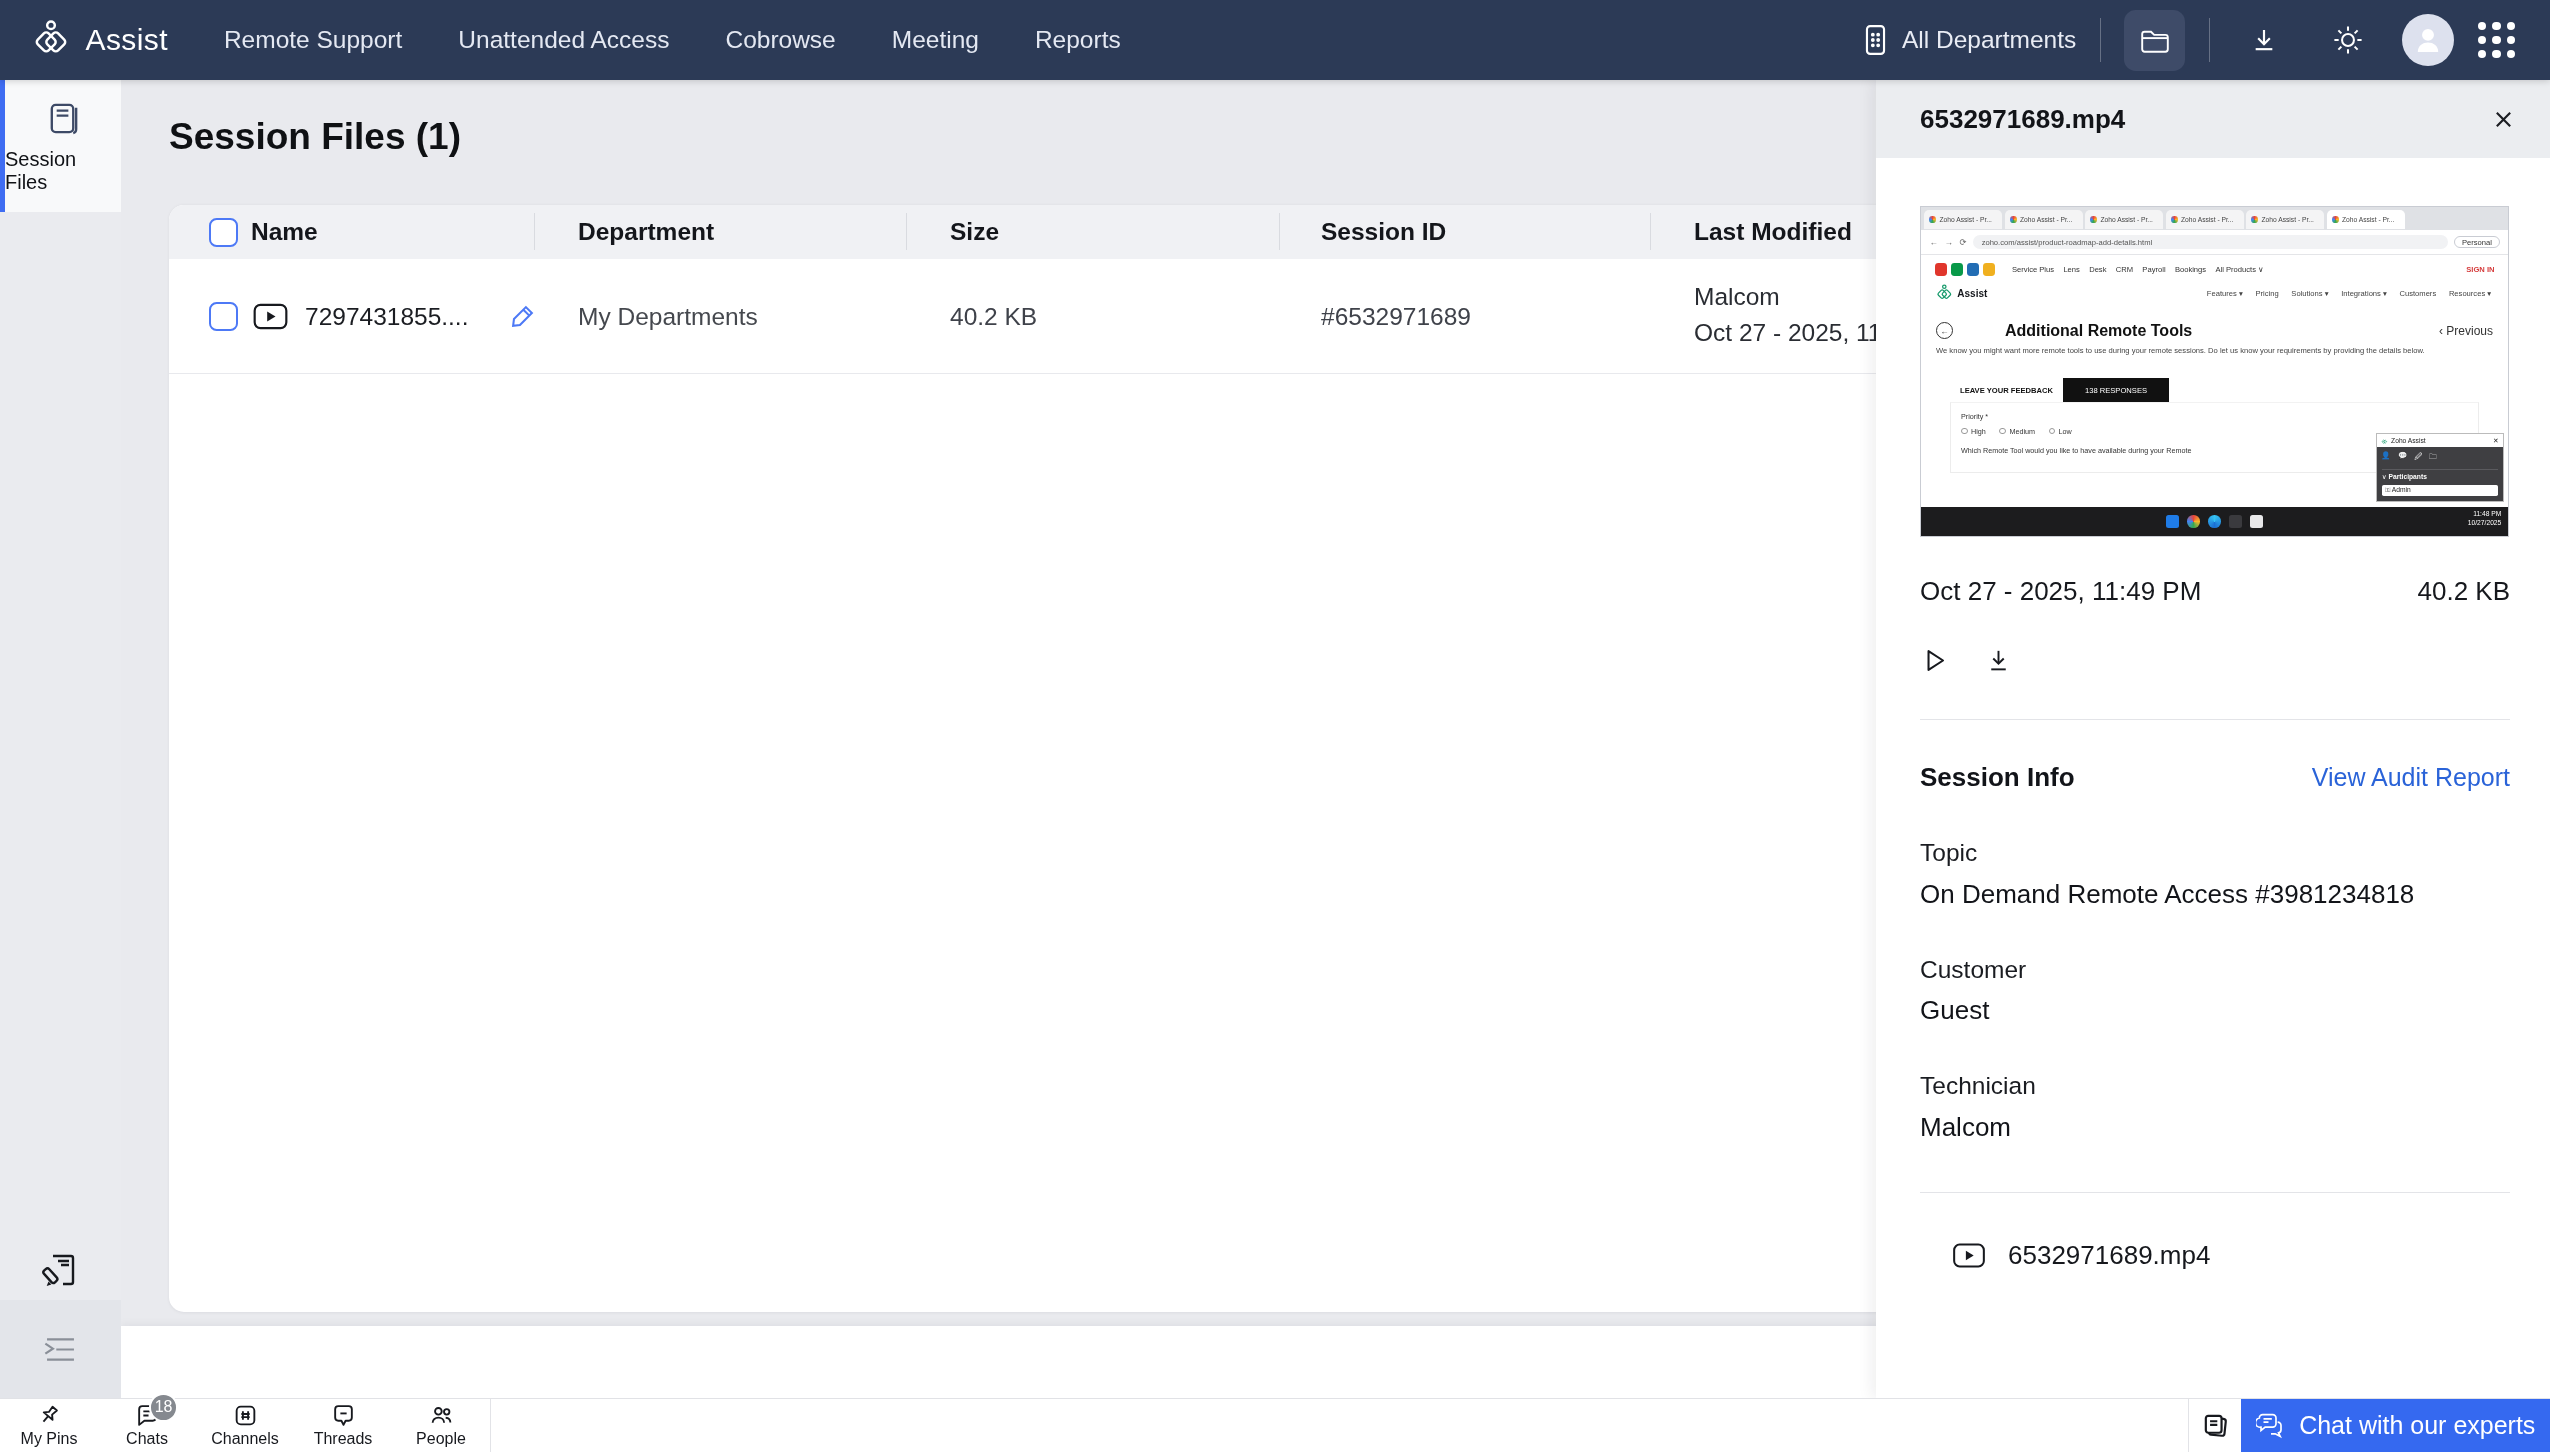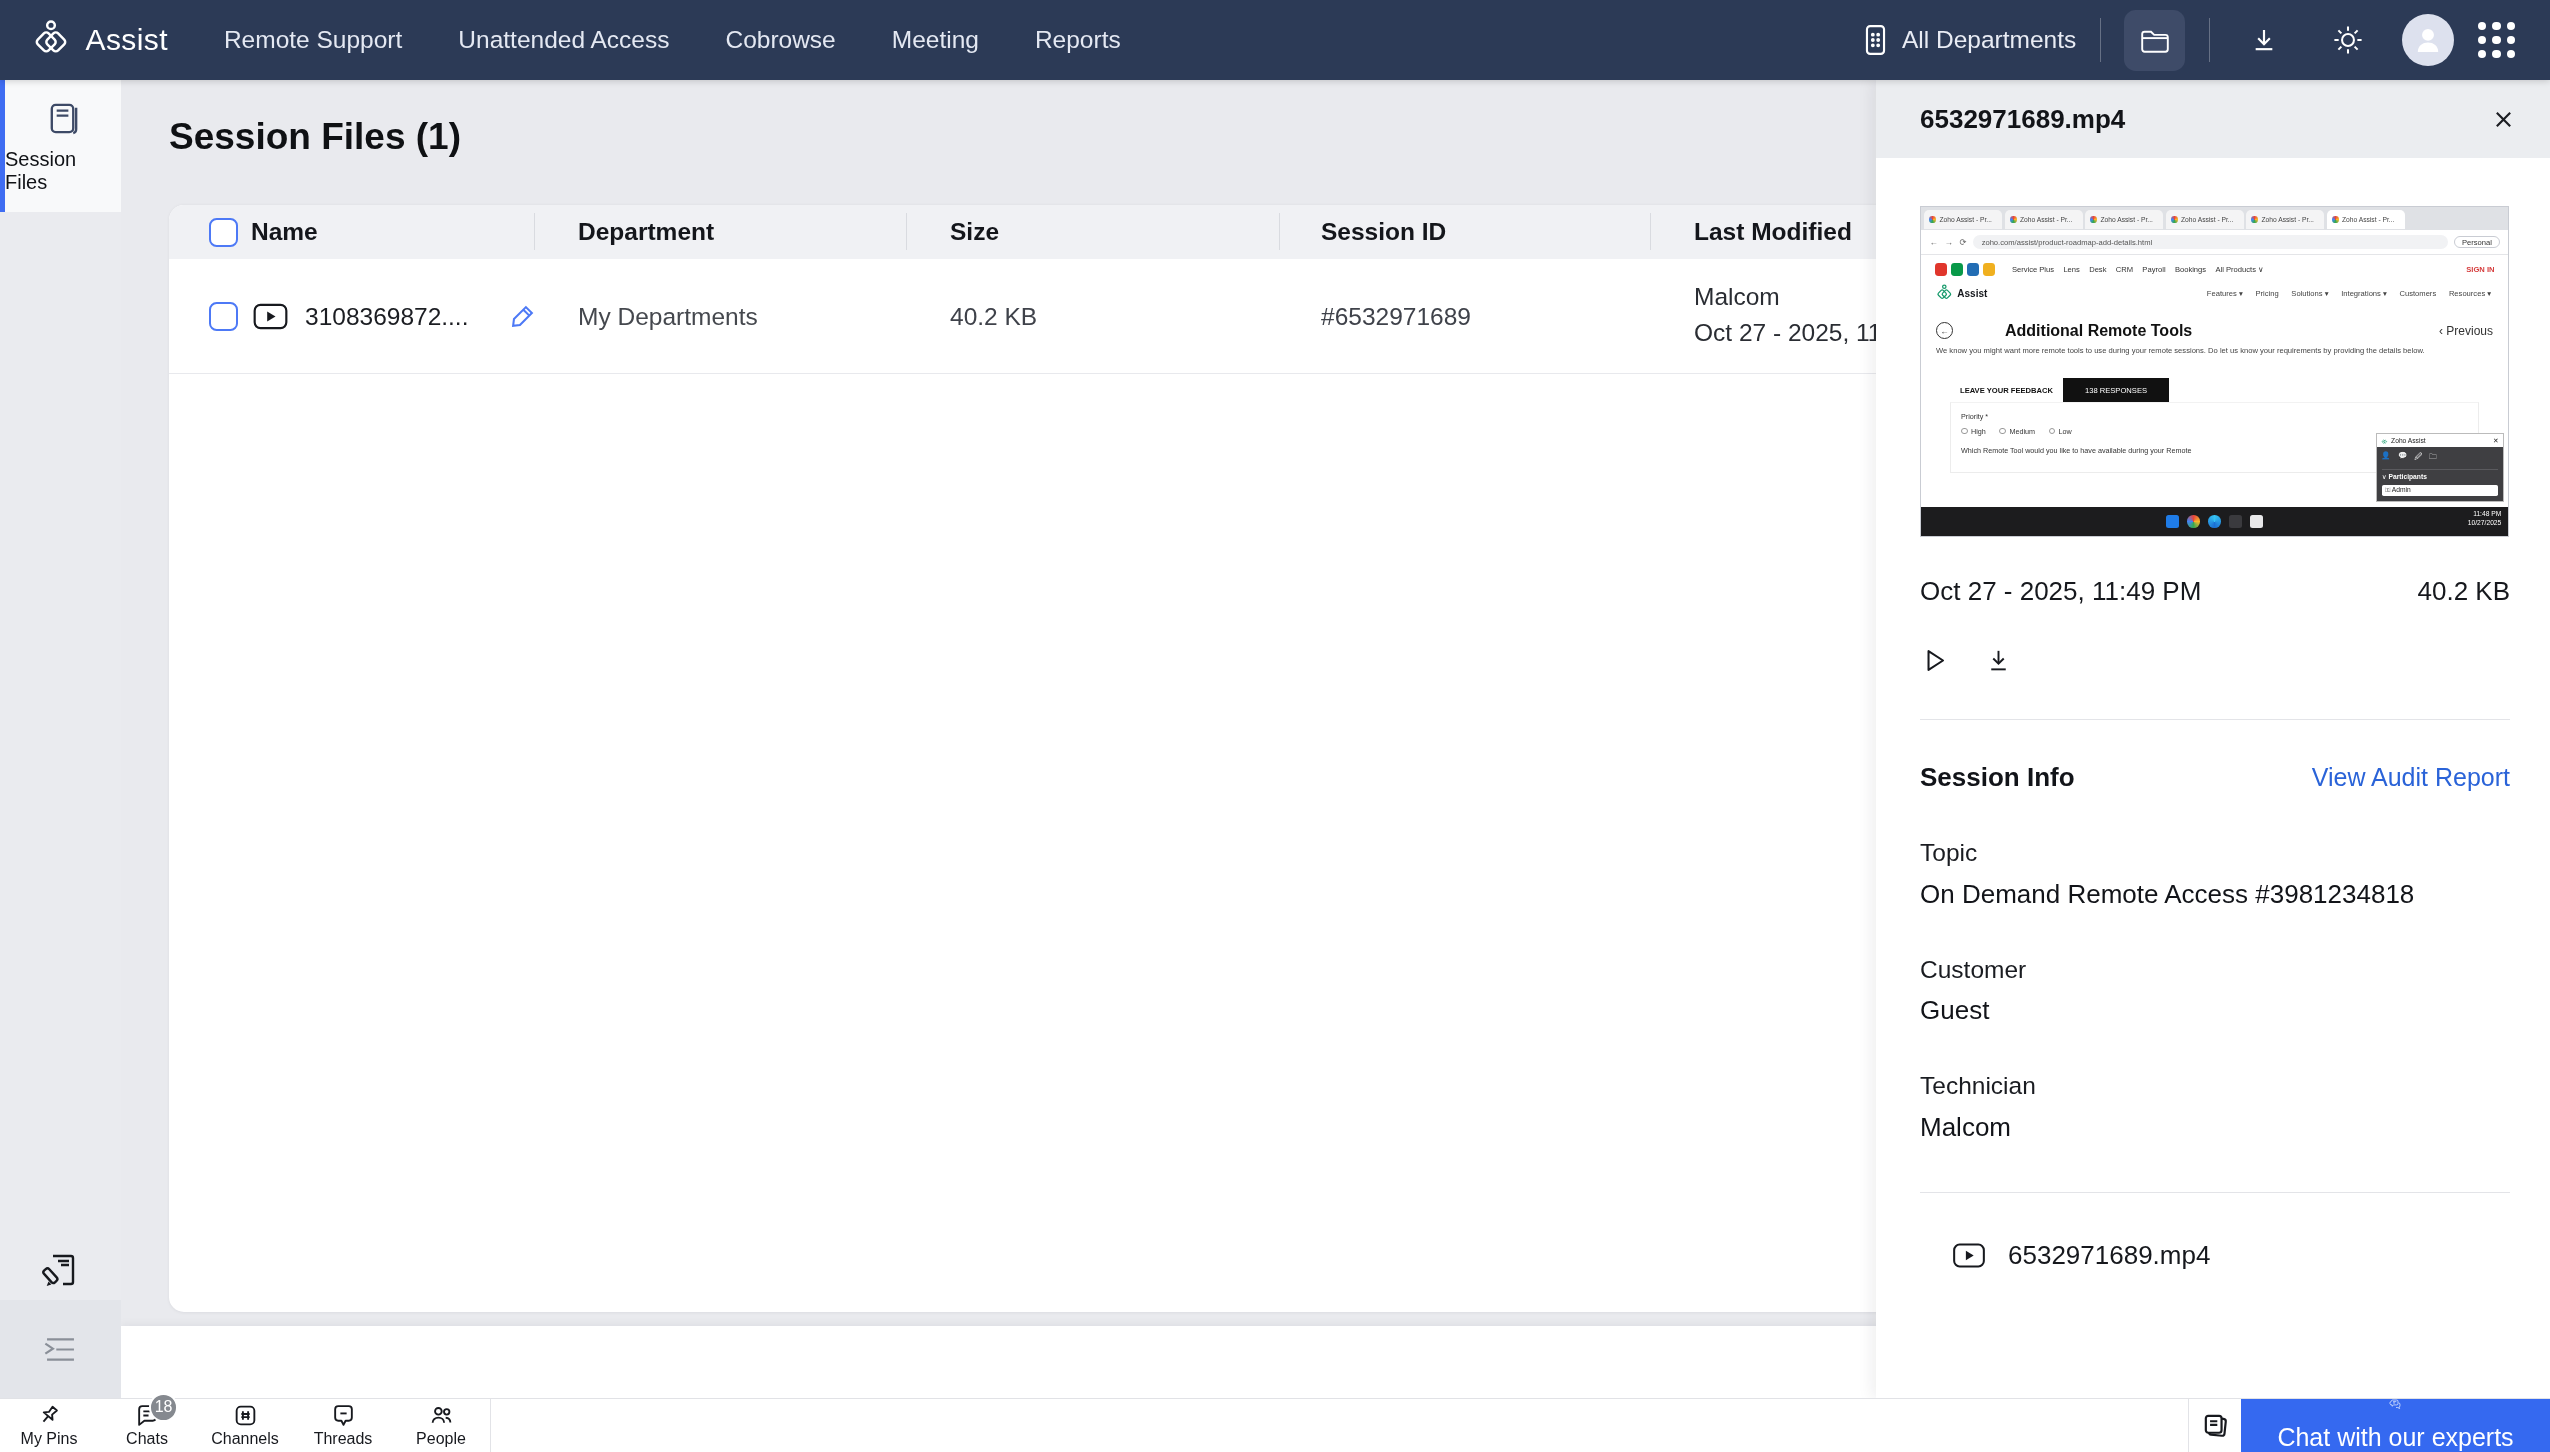--- a/index.html
+++ b/index.html
@@ -102,21 +102,21 @@
     display:flex; align-items:stretch; z-index:60; }
   .bb-item { width:98px; display:flex; flex-direction:column; align-items:center; justify-content:center; gap:2.5px; cursor:pointer; }
   .bb-item .lbl { font-size:16px; color:#17191e; }
   .bb-iconwrap { position:relative; display:flex; }
   .badge { position:absolute; top:-10px; right:-18.6px; min-width:29px; height:29px; border-radius:14.3px; background:#85898f;
     color:#fff; font-size:16px; display:flex; align-items:center; justify-content:center; border:2.5px solid #fff; padding:0 3.4px; }
   .bb-sep { width:0.8px; background:#e2e3e7; }
   .bb-spacer { flex:1; }
   .bb-files { width:52px; display:flex; align-items:center; justify-content:center; cursor:pointer; }
   .chat-btn { width:309px; background:#3569f0; color:#fff; display:flex; align-items:center; justify-content:center; gap:13.5px;
-    font-size:25px; cursor:pointer;flex-direction:column; }
+    font-size:25px; cursor:pointer; }
 </style>
 </head>
 <body>
 
 <div id="root">
 
   <div class="topbar">
     <div class="brand">
       <svg width="42" height="42" viewBox="0 0 44 44" fill="none" stroke="#fff" stroke-width="2.6">
         <circle cx="22" cy="6.5" r="4"></circle>
@@ -236,21 +236,21 @@
 
     <div class="trow">
       <div class="td" style="left:40px; top:0; height:115px;">
           <span class="checkbox"></span>
         </div>
       <div class="td" style="left:84px; top:0; height:115px; gap:17px;">
         <svg width="35" height="27" viewBox="0 0 42 32" fill="none" stroke="#17191e" stroke-width="2.6">
           <rect x="2" y="2" width="38" height="28" rx="7"></rect>
           <path d="M17 10l10 6-10 6z" fill="#17191e" stroke="none"></path>
         </svg>
-        <span style="color:#1b1d22;">3108369872....</span>
+        <span style="color:#1b1d22;">7297431855....</span>
         <svg width="29" height="29" viewBox="0 0 34 34" fill="none" stroke="#4d79f6" stroke-width="2.4" style="margin-left:22px;">
           <path d="M21 6l7 7-14 14-8 1 1-8z"></path>
           <path d="M18 9l7 7"></path>
         </svg>
       </div>
       <div class="td" style="left:409px; top:0; height:115px; color:#45484e;">My Departments</div>
       <div class="td" style="left:781px; top:0; height:115px; color:#3f424a;">40.2 KB</div>
       <div class="td" style="left:1152px; top:0; height:115px; color:#3f424a;">#6532971689</div>
       <div style="position:absolute; left:1525px; top:20px; width:354px; font-size:24.5px; color:#2a2d33; line-height:1.45;">
         <div>Malcom</div>

